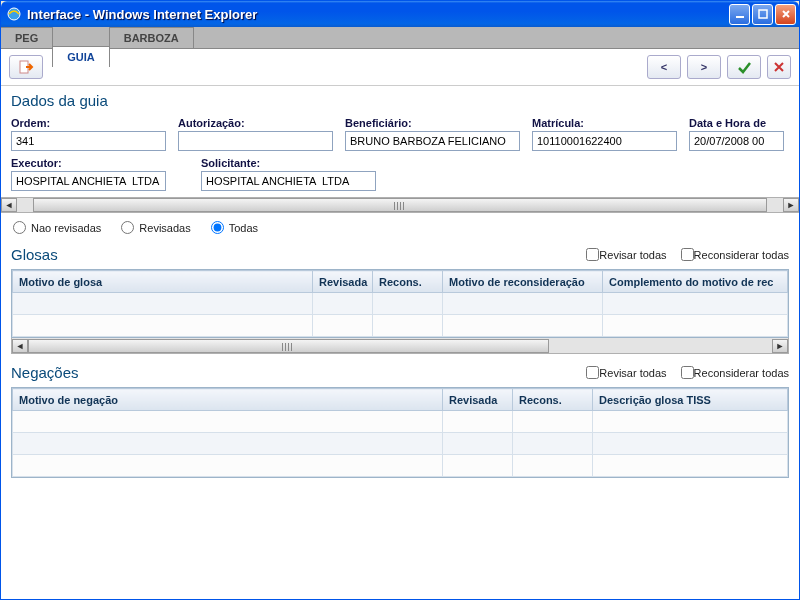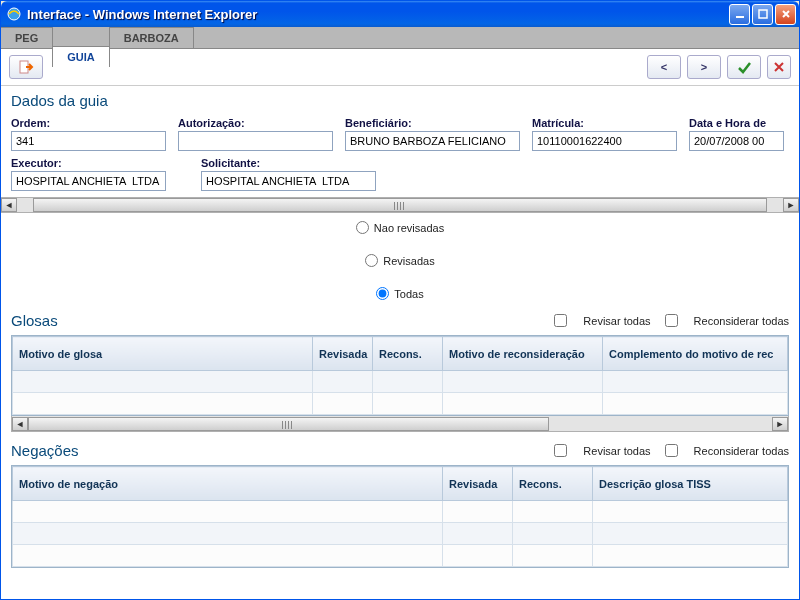--- a/index.html
+++ b/index.html
@@ -23,30 +23,30 @@
   .section-title { font-family: "Trebuchet MS", sans-serif; font-size: 15px; color: #0a4a7a; padding: 6px 10px 2px; }
   .form-area { padding: 0 10px 6px; }
   .form-row { display: flex; gap: 12px; margin-top: 6px; }
   .form-field { display: flex; flex-direction: column; gap: 2px; }
   .form-field label { font-size: 11px; font-weight: bold; color: #114; }
   .form-field input { height: 20px; border: 1px solid #8fa3bf; padding: 2px 4px; font-size: 11px; background: #fff; }
   .hr-scroll { height: 16px; background: #e4e4e4; border: 1px solid #b0b0b0; border-left: none; border-right: none; display: flex; align-items: center; }
   .hr-scroll .thumb { height: 14px; flex: 1; background: linear-gradient(to bottom,#f4f4f4,#cfcfcf); border: 1px solid #9a9a9a; margin: 0 16px; position: relative; }
   .hr-scroll .thumb::after { content: ""; position: absolute; left: 50%; top: 3px; width: 12px; height: 8px; transform: translateX(-50%); background: repeating-linear-gradient(to right,#888 0 1px,transparent 1px 3px); }
   .hr-scroll .arrow { width: 16px; height: 14px; background: linear-gradient(to bottom,#f4f4f4,#cfcfcf); border: 1px solid #9a9a9a; display: flex; align-items: center; justify-content: center; font-size: 9px; color: #333; }
-  .radios { display: flex; gap: 20px; padding: 8px 12px; align-items: center; flex-direction: column; }
+  .radios { display: flex; gap: 20px; padding: 8px 12px; align-items: center; }
   .radios label { display: flex; align-items: center; gap: 5px; font-size: 11px; color: #222; }
   .radios input { width: 13px; height: 13px; }
   .panel-head { display: flex; align-items: center; padding: 2px 10px; }
   .panel-head .section-title { padding: 2px 0; flex: 1; }
-  .panel-head .chk { display: flex; align-items: center; gap: 16px; margin-left: 14px; font-size: 11px; color: #222; }
+  .panel-head .chk { display: flex; align-items: center; gap: 0; margin-left: 14px; font-size: 11px; color: #222; }
   .panel-head .chk input { width: 13px; height: 13px; }
   .grid { border: 1px solid #9db4c9; margin: 2px 10px 0; }
   .grid table { width: 100%; border-collapse: collapse; table-layout: fixed; }
-  .grid th { background: linear-gradient(to bottom,#f3f6fb,#dbe4ef); border: 1px solid #b8c9db; font-size: 11px; font-weight: bold; color: #113355; text-align: left; padding: 4px 6px; height: 34px; }
+  .grid th { background: linear-gradient(to bottom,#f3f6fb,#dbe4ef); border: 1px solid #b8c9db; font-size: 11px; font-weight: bold; color: #113355; text-align: left; padding: 4px 6px; height: 22px; }
   .grid td { border: 1px solid #d6e0ea; padding: 3px 6px; font-size: 11px; color: #333; height: 22px; background: #fcfcfc; }
   .grid tr.alt td { background: #f2f5f9; }
   .grid .cell-chk { text-align: center; }
   .grid .cell-chk input { width: 13px; height: 13px; }
   .hscroll2 { height: 16px; background: #e4e4e4; border: 1px solid #b0b0b0; display: flex; align-items: center; margin: 0 10px; border-top: none; }
   .hscroll2 .track { flex: 1; position: relative; height: 14px; }
   .hscroll2 .thumb2 { position: absolute; left: 0; top: 0; width: 70%; height: 14px; background: linear-gradient(to bottom,#f4f4f4,#cfcfcf); border: 1px solid #9a9a9a; }
   .hscroll2 .thumb2::after { content: ""; position: absolute; left: 50%; top: 3px; width: 12px; height: 8px; transform: translateX(-50%); background: repeating-linear-gradient(to right,#888 0 1px,transparent 1px 3px); }
   .hscroll2 .arrow { width: 16px; height: 14px; background: linear-gradient(to bottom,#f4f4f4,#cfcfcf); border: 1px solid #9a9a9a; display:flex; align-items:center; justify-content:center; font-size:9px; color:#333; }
 </style>

